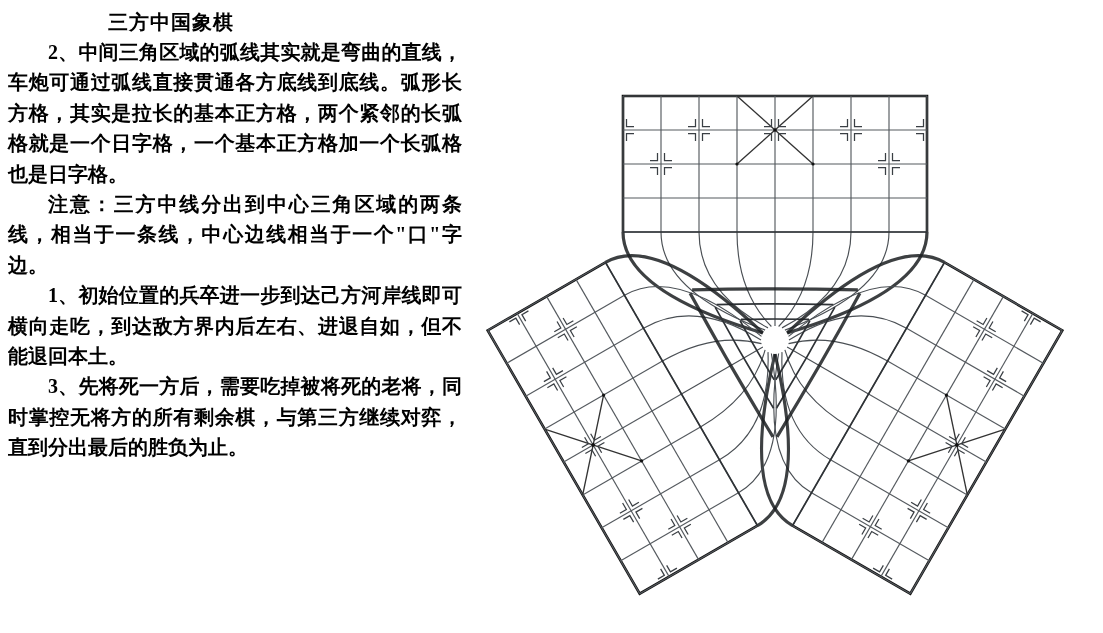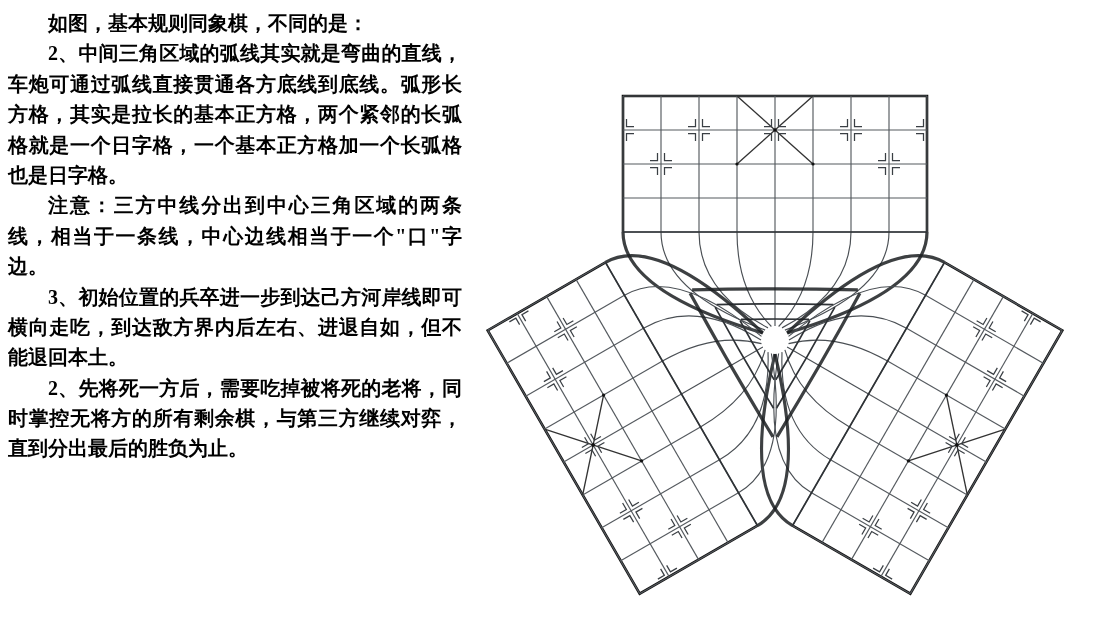--- a/index.html
+++ b/index.html
@@ -32,25 +32,25 @@
   .arc-bold{fill:none;stroke:#1b1e21;stroke-width:3.2;opacity:.85;}
   .mark{fill:none;stroke:#3a3f44;stroke-width:1.25;stroke-linecap:butt;}
   .dot{fill:#111;}
 </style>
 </head>
 <body>
 
 <div id="page">
 
   <div id="text-col">
-    <p class="para">如图，基本规则同象棋，不同的是：</p>
+    <div class="doc-title">三方中国象棋</div>
     <p class="para">2、中间三角区域的弧线其实就是弯曲的直线，车炮可通过弧线直接贯通各方底线到底线。弧形长方格，其实是拉长的基本正方格，两个紧邻的长弧格就是一个日字格，一个基本正方格加一个长弧格也是日字格。</p>
     <p class="para">注意：三方中线分出到中心三角区域的两条线，相当于一条线，中心边线相当于一个"口"字边。</p>
-    <p class="para">3、初始位置的兵卒进一步到达己方河岸线即可横向走吃，到达敌方界内后左右、进退自如，但不能退回本土。</p>
-    <p class="para">2、先将死一方后，需要吃掉被将死的老将，同时掌控无将方的所有剩余棋，与第三方继续对弈，直到分出最后的胜负为止。</p>
+    <p class="para">1、初始位置的兵卒进一步到达己方河岸线即可横向走吃，到达敌方界内后左右、进退自如，但不能退回本土。</p>
+    <p class="para">3、先将死一方后，需要吃掉被将死的老将，同时掌控无将方的所有剩余棋，与第三方继续对弈，直到分出最后的胜负为止。</p>
   </div>
 
   <div id="board-wrap">
     <svg id="board-svg" width="640" height="580" viewBox="0 0 640 580">
       <g id="board-root">
           <g transform="translate(320,310) rotate(0)">
             <path class="edge" d="M -152 -108 L -152 -244 L 152 -244 L 152 -108"></path>
             <line class="gridline" x1="-152" y1="-108" x2="152" y2="-108"></line>
             <line class="gridline" x1="-152" y1="-142" x2="152" y2="-142"></line>
             <line class="gridline" x1="-152" y1="-176" x2="152" y2="-176"></line>

